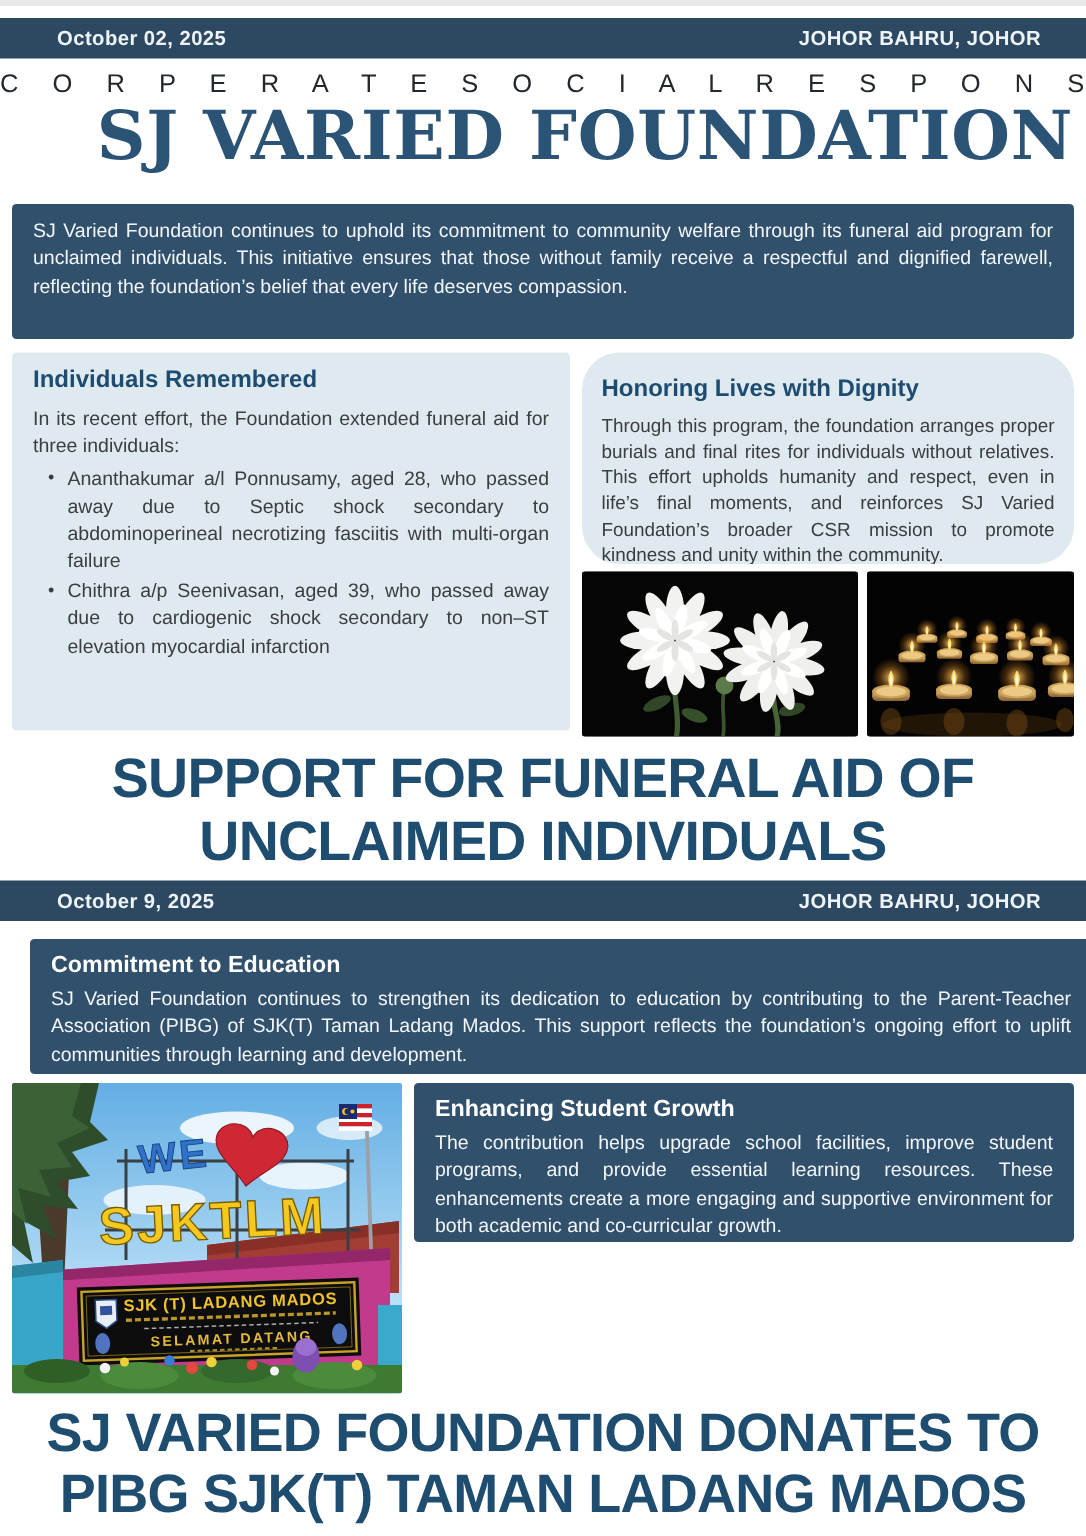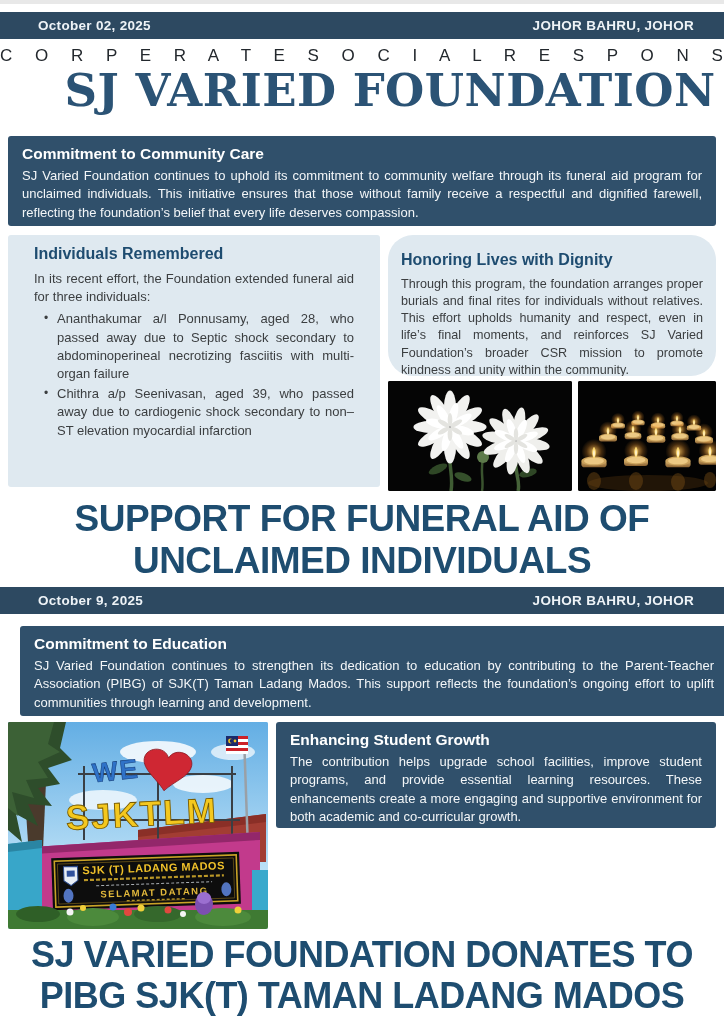--- a/index.html
+++ b/index.html
@@ -22,21 +22,21 @@
     font-family:"DejaVu Serif",serif;font-weight:bold;font-size:45px;color:#2b5375;letter-spacing:.5px;padding-left:28px;
   }
   .navy-box{
     position:absolute;background:#30506b;color:#ffffff;border-radius:3px;
     box-sizing:border-box;padding:9px 14px;overflow:hidden;
   }
   .navy-box h2{margin:0 0 4px 0;font-size:15.5px;font-weight:bold;color:#ffffff;}
   .navy-box p{margin:0;font-size:13px;line-height:1.42;text-align:justify;color:#f3f6f8;}
   .light-box{
     position:absolute;background:#dfe9f0;border-radius:3px;
-    box-sizing:border-box;padding:10px 26px;overflow:hidden;
+    box-sizing:border-box;padding:10px 14px;overflow:hidden;
   }
   .light-box h2{margin:0 0 7px 0;font-size:16px;font-weight:bold;color:#1e4c70;}
   .light-box p{margin:0;font-size:13px;line-height:1.4;text-align:justify;color:#3b3e40;}
   .light-box ul{margin:4px 0 0 0;padding:0 0 0 10px;list-style:none;}
   .light-box li{
     position:relative;margin:0 0 2px 0;padding-left:13px;
     font-size:13px;line-height:1.4;text-align:justify;color:#3b3e40;
   }
   .light-box li::before{content:"•";position:absolute;left:0;top:0;color:#3b3e40;font-size:12px;}
   #box-care{left:8px;top:132px;width:708px;height:90px;}
@@ -65,21 +65,20 @@
 
   <div class="bar bar1">
     <span>October 02, 2025</span>
     <span>JOHOR BAHRU, JOHOR</span>
   </div>
 
   <div class="kicker">C O R P E R A T E   S O C I A L   R E S P O N S I B I L I T Y</div>
   <div class="main-title">SJ VARIED FOUNDATION</div>
 
   <div class="navy-box" id="box-care">
-    <h2>Commitment to Community Care</h2>
     <p>SJ Varied Foundation continues to uphold its commitment to community welfare through its funeral aid program for unclaimed individuals. This initiative ensures that those without family receive a respectful and dignified farewell, reflecting the foundation’s belief that every life deserves compassion.</p>
   </div>
 
   <div class="light-box" id="box-remembered">
     <h2>Individuals Remembered</h2>
     <p>In its recent effort, the Foundation extended funeral aid for three individuals:</p>
     <ul>
       <li>Ananthakumar a/l Ponnusamy, aged 28, who passed away due to Septic shock secondary to abdominoperineal necrotizing fasciitis with multi-organ failure</li>
       <li>Chithra a/p Seenivasan, aged 39, who passed away due to cardiogenic shock secondary to non–ST elevation myocardial infarction</li>
     </ul>

